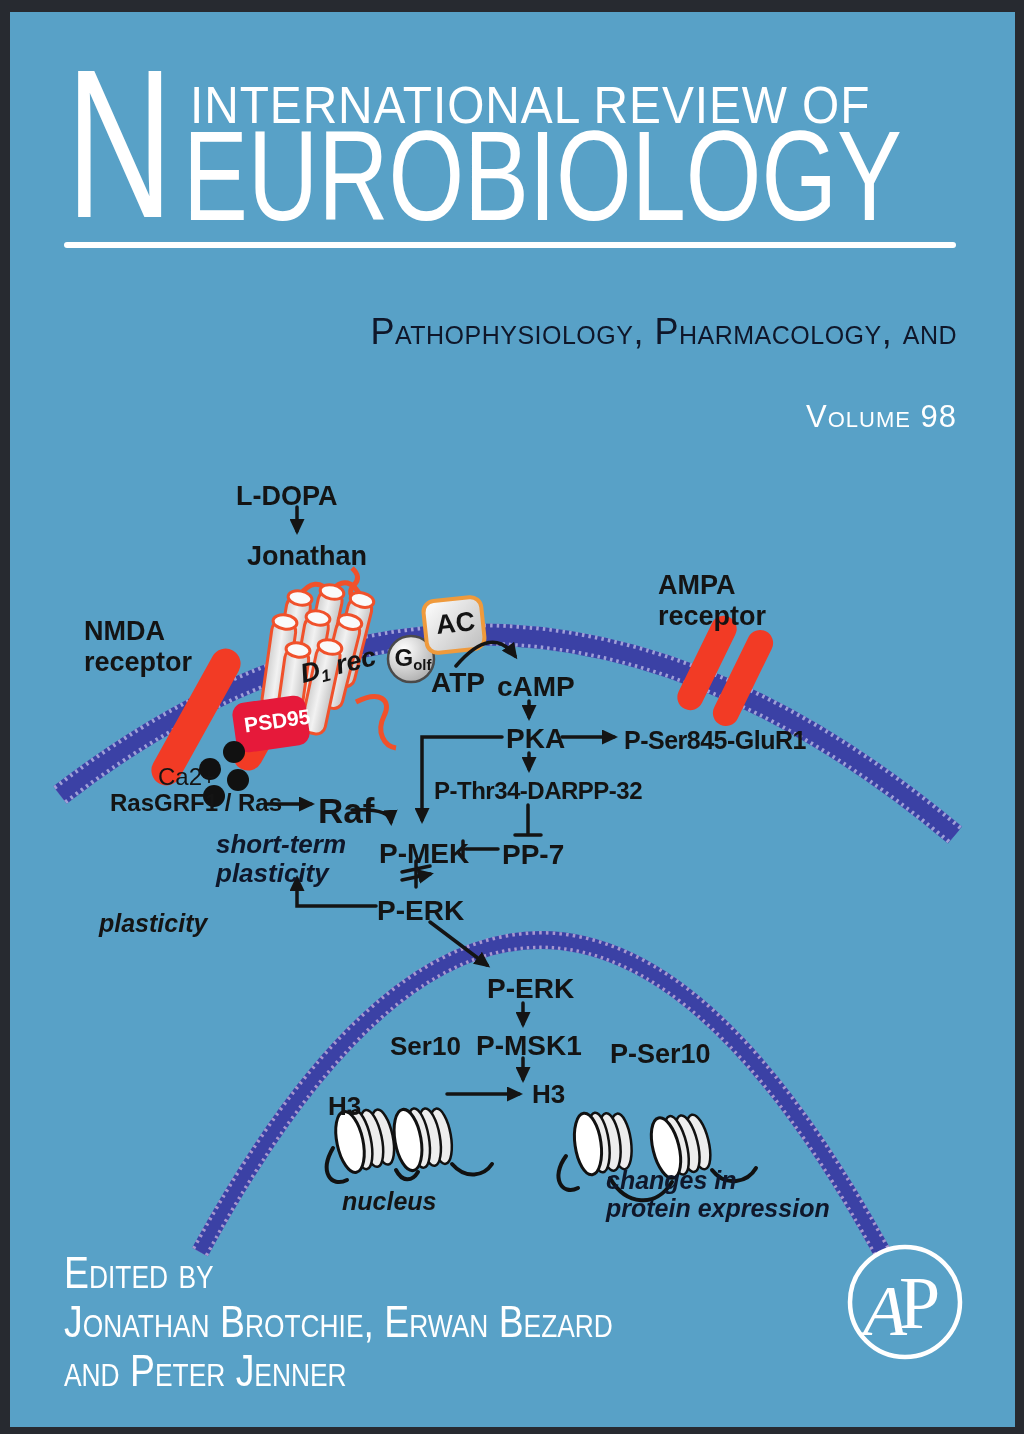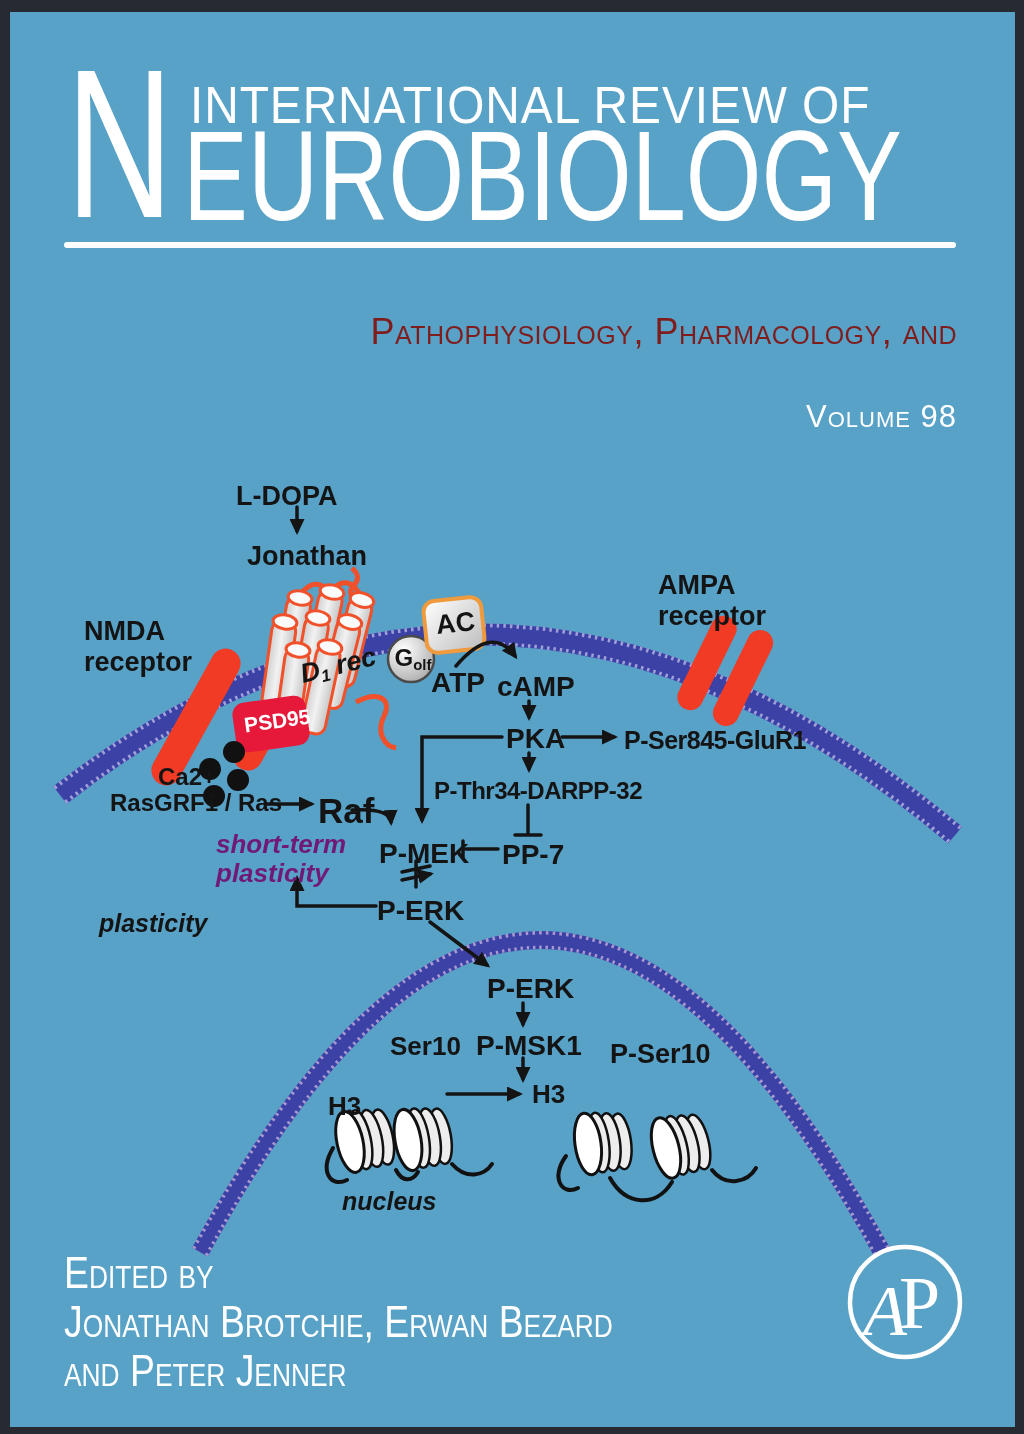--- a/index.html
+++ b/index.html
@@ -13,32 +13,32 @@
 
   
   .n-initial{position:absolute;left:66px;top:38px;font-size:212px;line-height:1;color:#fff;
     transform:scaleX(.70);transform-origin:left top;}
   .series1{position:absolute;left:190px;top:79px;font-size:52px;line-height:1;color:#fff;
     letter-spacing:1px;transform:scaleX(.92);transform-origin:left top;white-space:nowrap;}
   .series2{position:absolute;left:183px;top:112px;font-size:128px;line-height:1;color:#fff;
     transform:scaleX(.76);transform-origin:left top;white-space:nowrap;}
   .rule{position:absolute;left:64px;top:242px;width:892px;height:6px;background:#fff;border-radius:3px;}
 
-  .subtitle{position:absolute;right:67px;top:312px;text-align:right;color:#7f1d1d;
+  .subtitle{position:absolute;right:67px;top:312px;text-align:right;color:#0f172a;
     font-variant:small-caps;font-size:36px;line-height:39px;letter-spacing:.5px;white-space:nowrap;}
   .volume{position:absolute;right:67px;top:399px;color:#fff;font-variant:small-caps;
     font-size:31px;letter-spacing:1px;white-space:nowrap;}
 
   .editors{position:absolute;left:64px;top:1248px;color:#fff;font-variant:small-caps;
     font-size:44px;line-height:49px;transform:scaleX(.85);transform-origin:left top;white-space:nowrap;}
 
   
   .lb{position:absolute;font-weight:bold;color:#141414;white-space:nowrap;z-index:20;}
   .it{font-style:italic;}
-  .red{color:#701a75;}
+  .red{color:#0f172a;}
   .ctr{text-align:left;}
   .sub{font-size:.62em;vertical-align:-4px;}
   svg{position:absolute;left:0;top:0;z-index:10;}
   .aplogo{z-index:20;}
 </style>
 </head>
 <body>
 
 <div class="page">
 
@@ -205,21 +205,21 @@
   <div class="lb" style="left:393px;top:644px;width:40px;font-size:24px;text-align:center"><span>G</span><span class="sub">olf</span></div>
 
   <div class="lb" style="left:436px;top:608px;font-size:27px;transform:rotate(-6deg)">AC</div>
   <div class="lb" style="left:431px;top:667px;font-size:28px">ATP</div>
   <div class="lb" style="left:497px;top:671px;font-size:28px">cAMP</div>
   <div class="lb" style="left:506px;top:723px;font-size:28px">PKA</div>
   <div class="lb" style="left:624px;top:726px;font-size:25px;letter-spacing:-0.5px">P-Ser845-GluR1</div>
   <div class="lb" style="left:434px;top:777px;font-size:24px;letter-spacing:-0.5px">P-Thr34-DARPP-32</div>
 
   <div class="lb" style="left:244px;top:709px;font-size:21px;color:#fff;transform:rotate(-8deg)">PSD95</div>
-  <div class="lb" style="left:158px;top:763px;font-size:24px;font-weight:700">Ca2+</div>
+  <div class="lb" style="left:158px;top:763px;font-size:24px;font-weight:400">Ca2+</div>
   <div class="lb" style="left:110px;top:789px;font-size:24px">RasGRF1 / Ras</div>
   <div class="lb" style="left:318px;top:791px;font-size:35px">Raf</div>
 
   <div class="lb it red ctr" style="left:216px;top:830px;width:128px;font-size:26px;line-height:29px">
     <div>short-term</div>
     <div>plasticity</div>
   </div>
 
   <div class="lb" style="left:379px;top:838px;font-size:28px">P-MEK</div>
   <div class="lb" style="left:502px;top:839px;font-size:28px">PP-7</div>
@@ -227,20 +227,24 @@
   <div class="lb it" style="left:99px;top:909px;font-size:25px">plasticity</div>
 
   <div class="lb" style="left:487px;top:973px;font-size:28px">P-ERK</div>
   <div class="lb" style="left:476px;top:1030px;font-size:28px">P-MSK1</div>
   <div class="lb" style="left:390px;top:1031px;font-size:26px">Ser10</div>
   <div class="lb" style="left:610px;top:1039px;font-size:27px">P-Ser10</div>
   <div class="lb" style="left:532px;top:1079px;font-size:26px">H3</div>
   <div class="lb" style="left:328px;top:1091px;font-size:26px">H3</div>
   <div class="lb it" style="left:342px;top:1187px;font-size:25px">nucleus</div>
 
+  <div class="lb it red ctr" style="left:606px;top:1166px;width:176px;font-size:25px;line-height:28px">
+    <div>changes in</div>
+    <div>protein expression</div>
+  </div>
 
   <div class="editors">
     <div>Edited by</div>
     <div>Jonathan Brotchie, Erwan Bezard</div>
     <div>and Peter Jenner</div>
   </div>
 
   <svg class="aplogo" style="left:845px;top:1240px" width="122" height="130" viewBox="0 0 122 130">
     <circle cx="60" cy="62" r="55" fill="none" stroke="#ffffff" stroke-width="4.5"></circle>
     <text x="18" y="95" font-family="Liberation Serif, serif" font-style="italic" font-size="72" fill="#ffffff">A</text>

